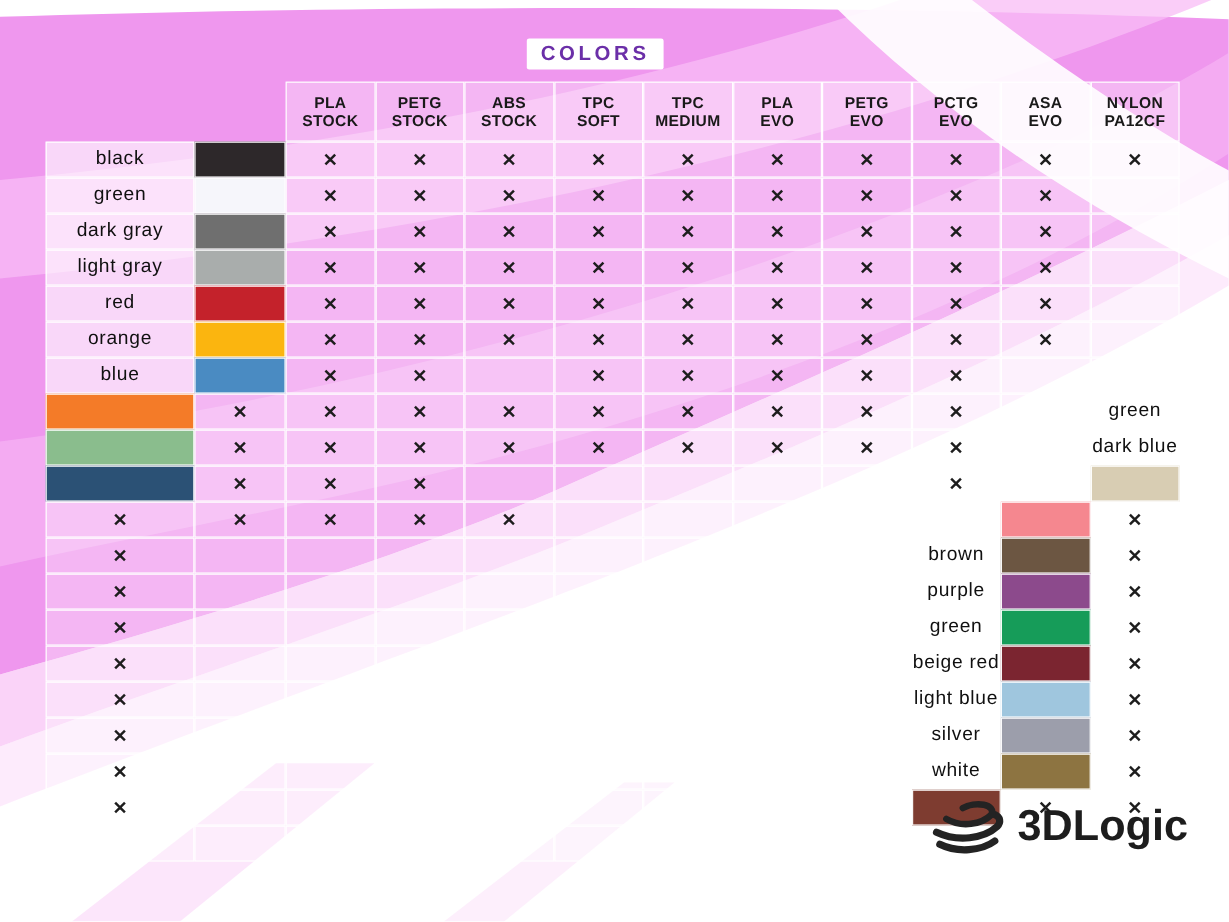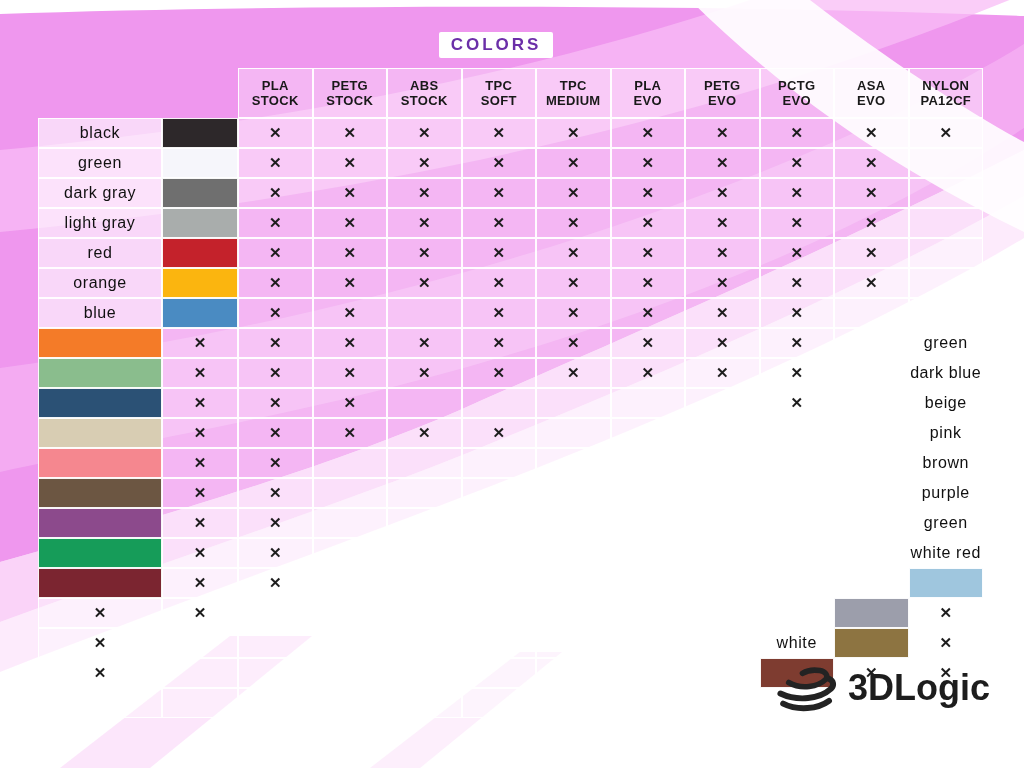--- a/index.html
+++ b/index.html
@@ -403,21 +403,20 @@
     </div>
     <div class="cell mk"></div>
     <div class="cell mk"></div>
     <div class="cell mk"></div>
     <div class="cell mk"></div>
     <div class="cell mk"></div>
     <div class="cell mk">
       <div class="x">✕</div>
     </div>
     <div class="cell mk"></div>
-    <div class="cell lbl">beige</div>
     <div class="cell swatch" title="beige" style="background: rgb(216, 205, 179);"></div>
     <div class="cell mk">
       <div class="x">✕</div>
     </div>
     <div class="cell mk">
       <div class="x">✕</div>
     </div>
     <div class="cell mk">
       <div class="x">✕</div>
     </div>
@@ -425,21 +424,20 @@
       <div class="x">✕</div>
     </div>
     <div class="cell mk">
       <div class="x">✕</div>
     </div>
     <div class="cell mk"></div>
     <div class="cell mk"></div>
     <div class="cell mk"></div>
     <div class="cell mk"></div>
     <div class="cell mk"></div>
-    <div class="cell lbl">pink</div>
     <div class="cell swatch" title="pink" style="background: rgb(245, 135, 143);"></div>
     <div class="cell mk">
       <div class="x">✕</div>
     </div>
     <div class="cell mk">
       <div class="x">✕</div>
     </div>
     <div class="cell mk"></div>
     <div class="cell mk"></div>
     <div class="cell mk"></div>
@@ -489,51 +487,53 @@
       <div class="x">✕</div>
     </div>
     <div class="cell mk"></div>
     <div class="cell mk"></div>
     <div class="cell mk"></div>
     <div class="cell mk"></div>
     <div class="cell mk"></div>
     <div class="cell mk"></div>
     <div class="cell mk"></div>
     <div class="cell mk"></div>
-    <div class="cell lbl">white red</div>
+    <div class="cell lbl">beige red</div>
     <div class="cell swatch" title="dark red" style="background: rgb(123, 37, 48);"></div>
     <div class="cell mk">
       <div class="x">✕</div>
     </div>
     <div class="cell mk">
       <div class="x">✕</div>
     </div>
     <div class="cell mk"></div>
     <div class="cell mk"></div>
     <div class="cell mk"></div>
     <div class="cell mk"></div>
     <div class="cell mk"></div>
     <div class="cell mk"></div>
     <div class="cell mk"></div>
     <div class="cell mk"></div>
+    <div class="cell lbl">light blue</div>
     <div class="cell swatch" title="light blue" style="background: rgb(159, 198, 222);"></div>
     <div class="cell mk">
       <div class="x">✕</div>
     </div>
     <div class="cell mk">
       <div class="x">✕</div>
     </div>
     <div class="cell mk"></div>
     <div class="cell mk"></div>
     <div class="cell mk"></div>
     <div class="cell mk"></div>
     <div class="cell mk"></div>
     <div class="cell mk"></div>
     <div class="cell mk"></div>
     <div class="cell mk"></div>
+    <div class="cell lbl">silver</div>
     <div class="cell swatch" title="silver" style="background: rgb(156, 158, 171);"></div>
     <div class="cell mk">
       <div class="x">✕</div>
     </div>
     <div class="cell mk">
       <div class="x">✕</div>
     </div>
     <div class="cell mk"></div>
     <div class="cell mk"></div>
     <div class="cell mk"></div>

